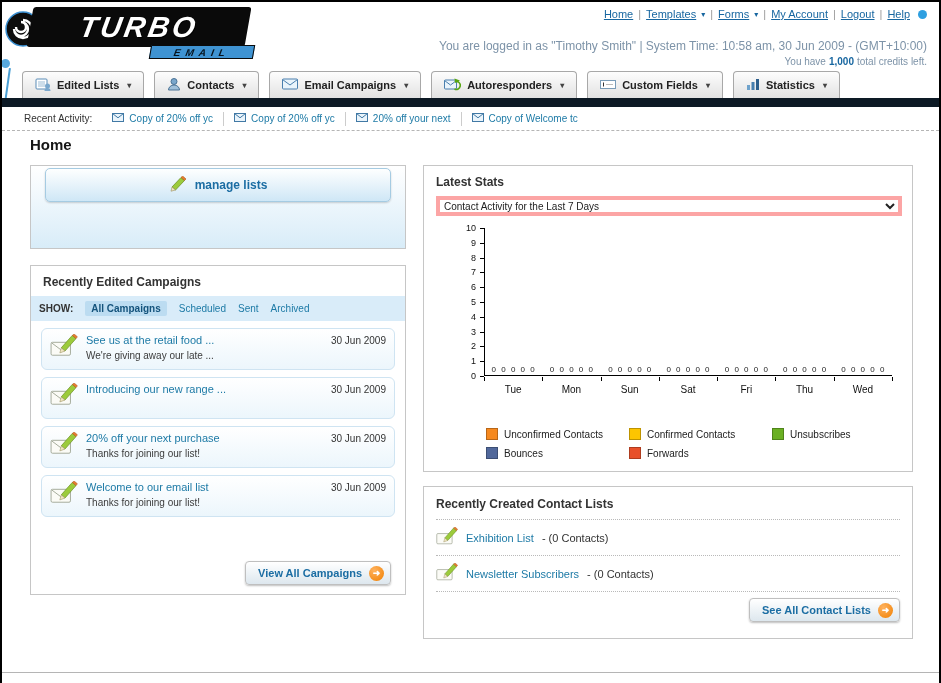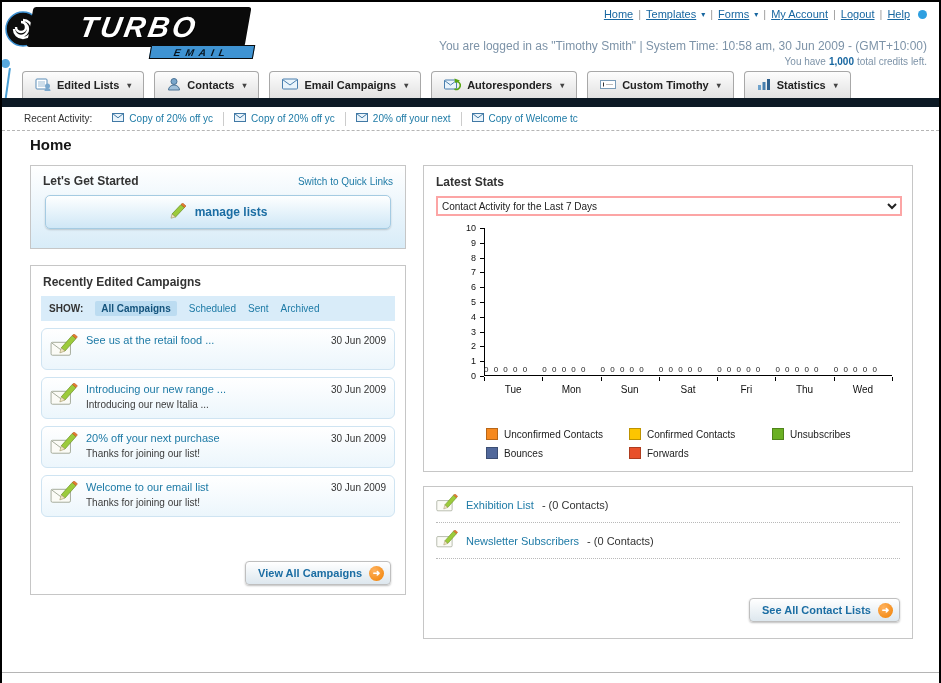--- a/index.html
+++ b/index.html
@@ -47,43 +47,43 @@
   
   .gs{left:28px;top:163px;width:376px;height:84px;background:linear-gradient(#ffffff,#d8ecf8)}
   .gs-head{display:flex;justify-content:space-between;align-items:center;padding:8px 12px 5px}
   .gs-link{font-size:10px;color:#1d7aa6;text-decoration:none;cursor:pointer}
   .gs-buttons{display:flex;gap:16px;padding:2px 14px}
   .gs-btn{flex:1;height:34px;border:1px solid #a5cbe2;border-radius:5px;background:linear-gradient(#feffff,#cfe7f6);display:flex;align-items:center;justify-content:center;gap:8px;font-size:12px;font-weight:bold;color:#1b6da3;box-shadow:0 1px 2px rgba(0,0,0,.18);cursor:pointer}
 
   
   .camps{left:28px;top:263px;width:376px;height:330px}
   .camps .panel-title{padding:9px 12px 7px}
-  .show-row{margin:0 10px;background:#d9ecf9;display:flex;align-items:center;gap:12px;padding:5px 8px;font-size:10px}
+  .show-row{margin:0 0;background:#d9ecf9;display:flex;align-items:center;gap:12px;padding:5px 8px;font-size:10px}
   .show-label{font-weight:bold;color:#333}
   .filter{color:#1d7aa6;cursor:pointer;text-decoration:none}
   .filter.active{background:#bcdcf1;color:#14537c;font-weight:bold;padding:2px 6px;border-radius:2px}
   .camp-item{margin:7px 10px;border:1px solid #cfe4f2;border-radius:6px;background:linear-gradient(#ffffff,#ecf6fc);display:flex;align-items:flex-start;padding:5px 8px;gap:8px;min-height:42px;cursor:pointer}
   .camp-text{flex:1}
   .camp-row1{display:flex;justify-content:space-between;align-items:baseline}
   .camp-title{font-size:11px;color:#1d7aa6;text-decoration:none;cursor:pointer}
   .camp-date{font-size:10px;color:#333}
   .camp-sub{font-size:10px;color:#3c3c3c;margin-top:4px}
   .view-all{position:absolute;right:14px;bottom:9px}
   .pill-btn{display:inline-flex;align-items:center;gap:7px;height:24px;padding:0 6px 0 12px;border:1px solid #bfbfbf;border-radius:4px;background:linear-gradient(#ffffff,#dde7ee);font-size:11px;font-weight:bold;color:#1b6da3;cursor:pointer;box-shadow:0 1px 2px rgba(0,0,0,.25)}
   .orange-circle{width:15px;height:15px;border-radius:50%;background:radial-gradient(circle at 35% 30%,#ffb25e,#f07f00);color:#fff;font-size:9px;display:flex;align-items:center;justify-content:center}
 
   
   .stats{left:421px;top:163px;width:490px;height:307px}
   .stats .panel-title{padding:9px 12px 7px}
-  .stats select{display:block;margin:0 12px;width:466px;height:20px;font-size:10px;border:2px solid #fca5a5;background:#fff;color:#222;cursor:pointer}
+  .stats select{display:block;margin:0 12px;width:466px;height:20px;font-size:10px;border:4px solid #fca5a5;background:#fff;color:#222;cursor:pointer}
   #chart{position:absolute;left:12px;top:60px;width:466px;height:178px}
   #chart .plot{position:absolute;border-left:1px solid #000;border-bottom:1px solid #000}
   #chart .y-label{position:absolute;font-size:9px;color:#111;text-align:right}
   #chart .x-label{position:absolute;font-size:10px;color:#111;text-align:center}
-  #chart .zeros{position:absolute;font-size:8px;color:#222;word-spacing:3px}
+  #chart .zeros{position:absolute;font-size:8px;color:#222;text-align:center;word-spacing:3px}
   #chart .tick{position:absolute;background:#000}
   .legend{position:absolute;left:62px;top:262px;width:435px;display:flex;flex-wrap:wrap}
   .legend-item{width:143px;display:flex;align-items:center;gap:6px;margin-bottom:7px;font-size:10px;color:#222}
   .swatch{width:12px;height:12px;display:inline-block;border:1px solid rgba(0,0,0,.25)}
 
   
   .lists{left:421px;top:484px;width:490px;height:153px}
   .lists .panel-title{margin:0 12px;padding:10px 0 8px;border-bottom:1px dotted #b9b9b9}
   .list-item{display:flex;align-items:center;gap:8px;margin:0 12px;padding:7px 0;border-bottom:1px dotted #b9b9b9;font-size:11px;cursor:pointer}
   .list-item a{color:#1d7aa6;cursor:pointer}
@@ -175,21 +175,21 @@
           </svg></span>
       <span>Autoresponders</span>
       <span class="chev">▾</span>
     </div>
     <div class="tab">
       <span><svg width="16" height="12">
             <rect x="0.5" y="2.5" width="15" height="8" fill="#fff" stroke="#7a9cb8"></rect>
             <line x1="3.5" y1="4.5" x2="3.5" y2="8.5" stroke="#333"></line>
             <line x1="6" y1="6.5" x2="13" y2="6.5" stroke="#bbb"></line>
           </svg></span>
-      <span>Custom Timothy</span>
+      <span>Custom Fields</span>
       <span class="chev">▾</span>
     </div>
     <div class="tab">
       <span><svg width="14" height="13">
             <rect x="1" y="7" width="3" height="5" fill="#6fa3cc"></rect>
             <rect x="5.5" y="4" width="3" height="8" fill="#477fae"></rect>
             <rect x="10" y="1" width="3" height="11" fill="#2d5f8c"></rect>
           </svg></span>
       <span>Statistics</span>
       <span class="chev">▾</span>
@@ -225,24 +225,20 @@
             <rect x="0.5" y="0.5" width="11" height="8" fill="#eaf4fb" stroke="#4179a5"></rect>
             <path d="M0.5 0.5 L6 4.8 L11.5 0.5" fill="none" stroke="#4179a5"></path>
           </svg></span>
       <a>Copy of Welcome tc</a>
     </span>
   </div>
 
   <h1 class="page-title">Home</h1>
 
   <section class="panel gs">
-    <div class="gs-head">
-      <span class="panel-title">Let's Get Started</span>
-      <a class="gs-link">Switch to Quick Links</a>
-    </div>
     <div class="gs-buttons">
       <button class="gs-btn">
         <span><svg width="18" height="16" viewBox="0 0 18 16">
               <polygon points="3,11 12,1.5 15.5,4.5 6.5,14" fill="#9ccb3b" stroke="#6d9427" stroke-width="0.8"></polygon>
               <polygon points="3,11 6.5,14 2,15.2" fill="#f0e6c0" stroke="#9a8f60" stroke-width="0.6"></polygon>
               <polygon points="12,1.5 13.6,0 17,3 15.5,4.5" fill="#e87c2e" stroke="#a85a1e" stroke-width="0.6"></polygon>
             </svg></span>
         <span>manage lists</span>
       </button>
     </div>
@@ -264,37 +260,37 @@
             <path d="M1.5 9.5 L11.5 17 L21.5 9.5" fill="none" stroke="#a0a695"></path>
             <polygon points="12,15 24,1.5 28,5 16,18.5" fill="#9ccb3b" stroke="#6d9427" stroke-width="0.8"></polygon>
             <polygon points="12,15 16,18.5 10.5,20.5" fill="#f0e6c0" stroke="#9a8f60" stroke-width="0.6"></polygon>
             <polygon points="24,1.5 26,0 29.5,3 28,5" fill="#e87c2e" stroke="#a85a1e" stroke-width="0.6"></polygon>
           </svg></span>
       <div class="camp-text">
         <div class="camp-row1">
           <a class="camp-title">See us at the retail food ...</a>
           <span class="camp-date">30 Jun 2009</span>
         </div>
+        <div class="camp-sub">We're giving away our late ...</div>
       </div>
     </div>
 
     <div class="camp-item">
       <span><svg width="28" height="24" viewBox="0 0 30 26">
             <rect x="1" y="9" width="21" height="14" rx="1.5" fill="#fbfbf6" stroke="#a0a695"></rect>
             <path d="M1.5 9.5 L11.5 17 L21.5 9.5" fill="none" stroke="#a0a695"></path>
             <polygon points="12,15 24,1.5 28,5 16,18.5" fill="#9ccb3b" stroke="#6d9427" stroke-width="0.8"></polygon>
             <polygon points="12,15 16,18.5 10.5,20.5" fill="#f0e6c0" stroke="#9a8f60" stroke-width="0.6"></polygon>
             <polygon points="24,1.5 26,0 29.5,3 28,5" fill="#e87c2e" stroke="#a85a1e" stroke-width="0.6"></polygon>
           </svg></span>
       <div class="camp-text">
         <div class="camp-row1">
           <a class="camp-title">Introducing our new range ...</a>
           <span class="camp-date">30 Jun 2009</span>
         </div>
-        <div class="camp-sub">Introducing our new Italia ...</div>
       </div>
     </div>
 
     <div class="camp-item">
       <span><svg width="28" height="24" viewBox="0 0 30 26">
             <rect x="1" y="9" width="21" height="14" rx="1.5" fill="#fbfbf6" stroke="#a0a695"></rect>
             <path d="M1.5 9.5 L11.5 17 L21.5 9.5" fill="none" stroke="#a0a695"></path>
             <polygon points="12,15 24,1.5 28,5 16,18.5" fill="#9ccb3b" stroke="#6d9427" stroke-width="0.8"></polygon>
             <polygon points="12,15 16,18.5 10.5,20.5" fill="#f0e6c0" stroke="#9a8f60" stroke-width="0.6"></polygon>
             <polygon points="24,1.5 26,0 29.5,3 28,5" fill="#e87c2e" stroke="#a85a1e" stroke-width="0.6"></polygon>
@@ -403,20 +399,21 @@
         <span>Bounces</span>
       </div>
       <div class="legend-item">
         <span class="swatch" style="background: rgb(232, 80, 42);"></span>
         <span>Forwards</span>
       </div>
     </div>
   </section>
 
   <section class="panel lists">
+    <div class="panel-title">Recently Created Contact Lists</div>
     <div class="list-item">
       <span><svg width="22" height="19" viewBox="0 0 30 26">
             <rect x="1" y="9" width="21" height="14" rx="1.5" fill="#fbfbf6" stroke="#a0a695"></rect>
             <polygon points="12,15 24,1.5 28,5 16,18.5" fill="#9ccb3b" stroke="#6d9427" stroke-width="0.8"></polygon>
             <polygon points="12,15 16,18.5 10.5,20.5" fill="#f0e6c0" stroke="#9a8f60" stroke-width="0.6"></polygon>
             <polygon points="24,1.5 26,0 29.5,3 28,5" fill="#e87c2e" stroke="#a85a1e" stroke-width="0.6"></polygon>
           </svg></span>
       <a>Exhibition List</a>
       <span class="detail">- (0 Contacts)</span>
     </div>

